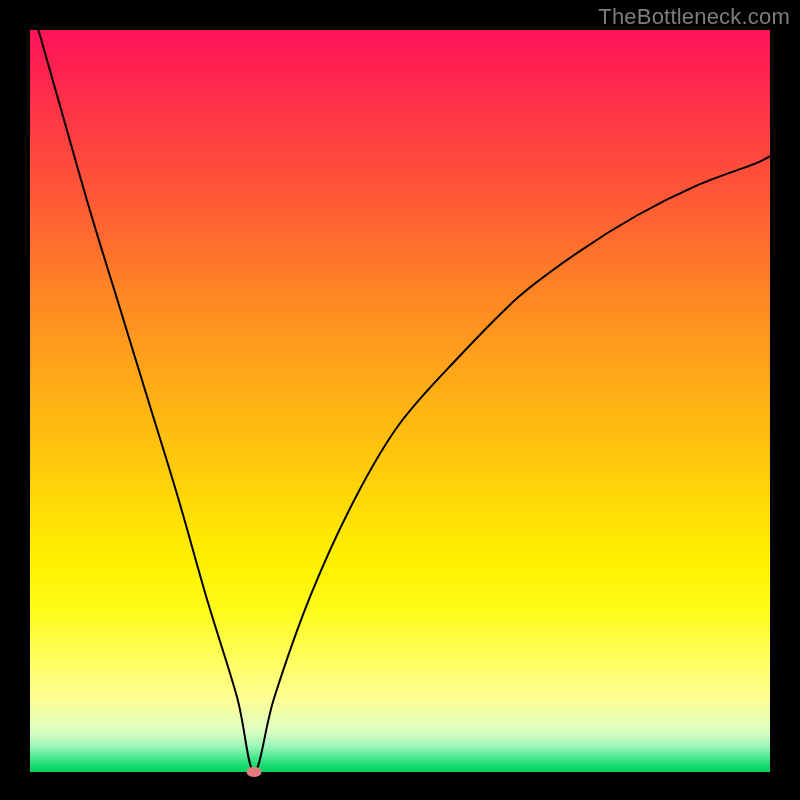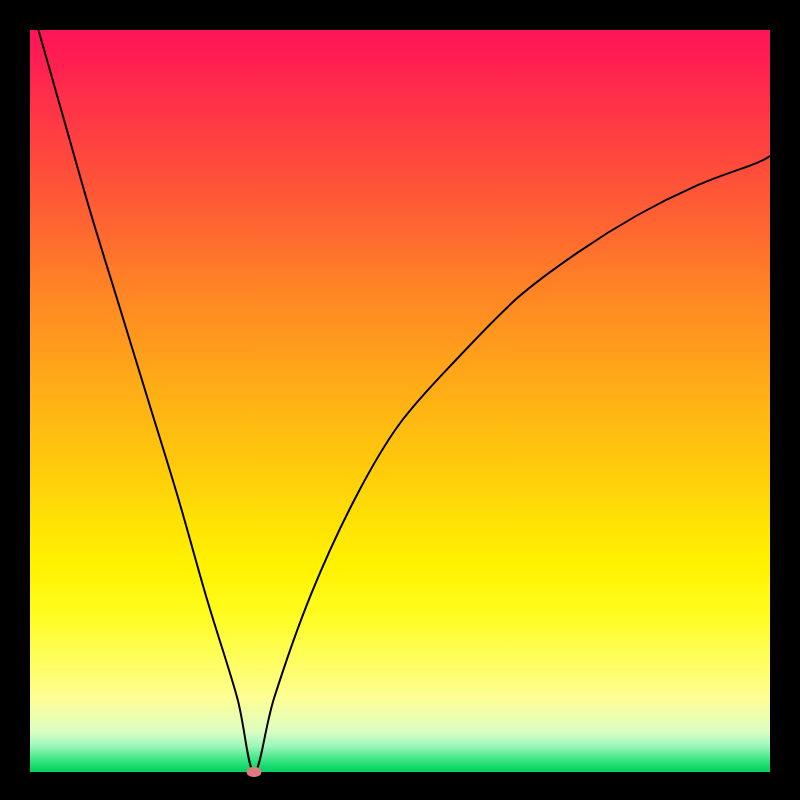--- a/index.html
+++ b/index.html
@@ -68,20 +68,21 @@
     height: 10px;
     background: #e17a7e;
     border-radius: 50% / 55%;
     transform: translate(-50%, -50%);
   }
 </style>
 </head>
 <body>
 
 <div class="frame">
+  <div class="watermark">TheBottleneck.com</div>
 
   <div class="plot-area">
     <svg class="curve" viewBox="0 0 740 742" preserveAspectRatio="none">
       <path fill="none" stroke="#000000" stroke-width="2" stroke-linecap="round" stroke-linejoin="round" d="M 0.00 -29.68 C 4.93 -12.37 19.73 39.57 29.60 74.20 C 39.47 108.83 49.33 144.69 59.20 178.08 C 69.07 211.47 78.93 242.39 88.80 274.54 C 98.67 306.69 108.53 338.85 118.40 371.00 C 128.27 403.15 138.13 434.07 148.00 467.46 C 157.87 500.85 167.73 537.95 177.60 571.34 C 187.47 604.73 199.43 639.36 207.20 667.80 C 214.97 696.24 218.05 742.00 224.22 742.00 C 230.39 742.00 234.70 697.48 244.20 667.80 C 253.70 638.12 267.63 597.31 281.20 563.92 C 294.77 530.53 310.80 495.90 325.60 467.46 C 340.40 439.02 352.73 416.76 370.00 393.26 C 387.27 369.76 409.47 347.50 429.20 326.48 C 448.93 305.46 468.67 284.43 488.40 267.12 C 508.13 249.81 527.87 236.20 547.60 222.60 C 567.33 209.00 587.07 196.63 606.80 185.50 C 626.53 174.37 646.27 164.48 666.00 155.82 C 685.73 147.16 712.87 138.51 725.20 133.56 C 737.53 128.61 737.53 127.38 740.00 126.14"></path>
     </svg>
     <div class="marker" style="left: 224.22px; top: 742px; background: rgb(225, 122, 126);"></div>
   </div>
 </div>
 
 </body></html>

